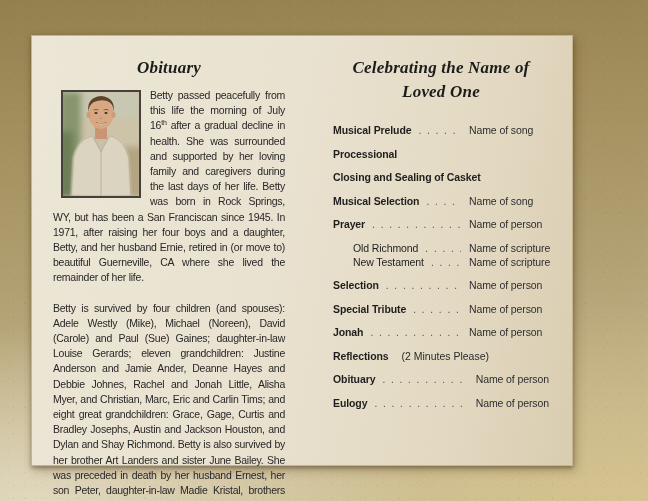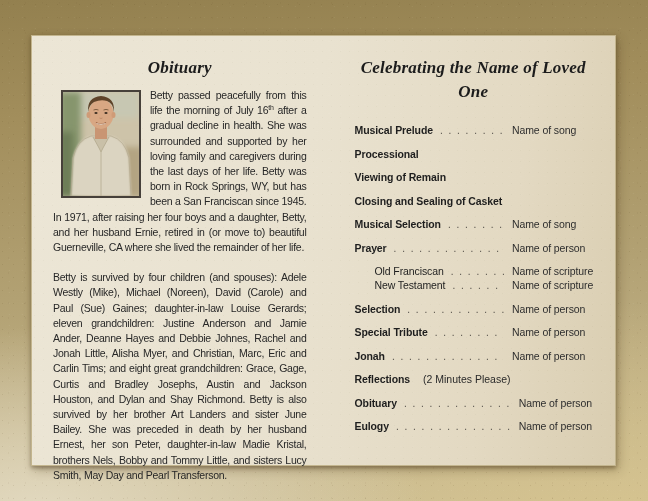--- a/index.html
+++ b/index.html
@@ -14,21 +14,21 @@
       radial-gradient(circle 1px at 25% 35%, rgba(70,50,15,.16), transparent 70%),
       radial-gradient(circle 1px at 70% 60%, rgba(255,248,225,.14), transparent 70%),
       radial-gradient(circle 1.3px at 50% 20%, rgba(80,60,25,.12), transparent 70%),
       radial-gradient(130% 80% at 6% 102%, #e2d9c0 0%, rgba(226,217,192,0) 46%),
       radial-gradient(120% 90% at 100% 110%, rgba(216,196,140,.85) 0%, rgba(216,196,140,0) 55%),
       linear-gradient(176deg, #93804f 0%, #a28e5c 22%, #b2a173 55%, #c3b489 82%, #cdbf96 100%);
     background-size: 11px 13px, 13px 11px, 17px 15px, 100% 100%, 100% 100%, 100% 100%;
   }
   
   .sheet{
-    position:absolute;left:31px;top:35px;width:585px;height:431px;
+    position:absolute;left:31px;top:35px;width:542px;height:431px;
     box-sizing:border-box;display:flex;
     border:1px solid #c3b58e;
     background-image:
       radial-gradient(circle 1px at 30% 40%, rgba(120,100,60,.07), transparent 70%),
       radial-gradient(circle 1px at 75% 65%, rgba(255,255,245,.25), transparent 70%),
       linear-gradient(100deg, #ece6d6 0%, #e9e2d0 45%, #e3d9c2 78%, #d9cdb0 100%);
     background-size: 9px 11px, 12px 9px, 100% 100%;
     box-shadow: 0 2px 4px rgba(75,55,25,.45), 3px 4px 10px rgba(75,55,25,.30);
   }
   .col{box-sizing:border-box;position:relative;}
@@ -129,24 +129,20 @@
 
     <span class="svc-leader">. . . . . . . . . . . . . . . . . . . . . . . . . . . . . . . . . . . . . . . . . . . . . . . . . . . . . . . . . . . .</span>
     <span class="svc-value">Name of song</span>
   </div>
 
   <div class="svc-row">
     <span class="svc-label">Processional</span>
 
   </div>
 
-  <div class="svc-row">
-    <span class="svc-label">Viewing of Remain</span>
-
-  </div>
 
   <div class="svc-row">
     <span class="svc-label">Closing and Sealing of Casket</span>
 
   </div>
 
   <div class="svc-row">
     <span class="svc-label">Musical Selection</span>
 
     <span class="svc-leader">. . . . . . . . . . . . . . . . . . . . . . . . . . . . . . . . . . . . . . . . . . . . . . . . . . . . . . . . . . . .</span>
@@ -155,21 +151,21 @@
 
   <div class="svc-row">
     <span class="svc-label">Prayer</span>
 
     <span class="svc-leader">. . . . . . . . . . . . . . . . . . . . . . . . . . . . . . . . . . . . . . . . . . . . . . . . . . . . . . . . . . . .</span>
     <span class="svc-value">Name of person</span>
   </div>
 
 
   <div class="svc-row sub tight">
-    <span class="svc-label">Old Franciscan</span>
+    <span class="svc-label">Old Richmond</span>
 
     <span class="svc-leader">. . . . . . . . . . . . . . . . . . . . . . . . . . . . . . . . . . . . . . . . . . . . . . . . . . . . . . . . . . . .</span>
     <span class="svc-value">Name of scripture</span>
   </div>
 
   <div class="svc-row sub">
     <span class="svc-label">New Testament</span>
 
     <span class="svc-leader">. . . . . . . . . . . . . . . . . . . . . . . . . . . . . . . . . . . . . . . . . . . . . . . . . . . . . . . . . . . .</span>
     <span class="svc-value">Name of scripture</span>

